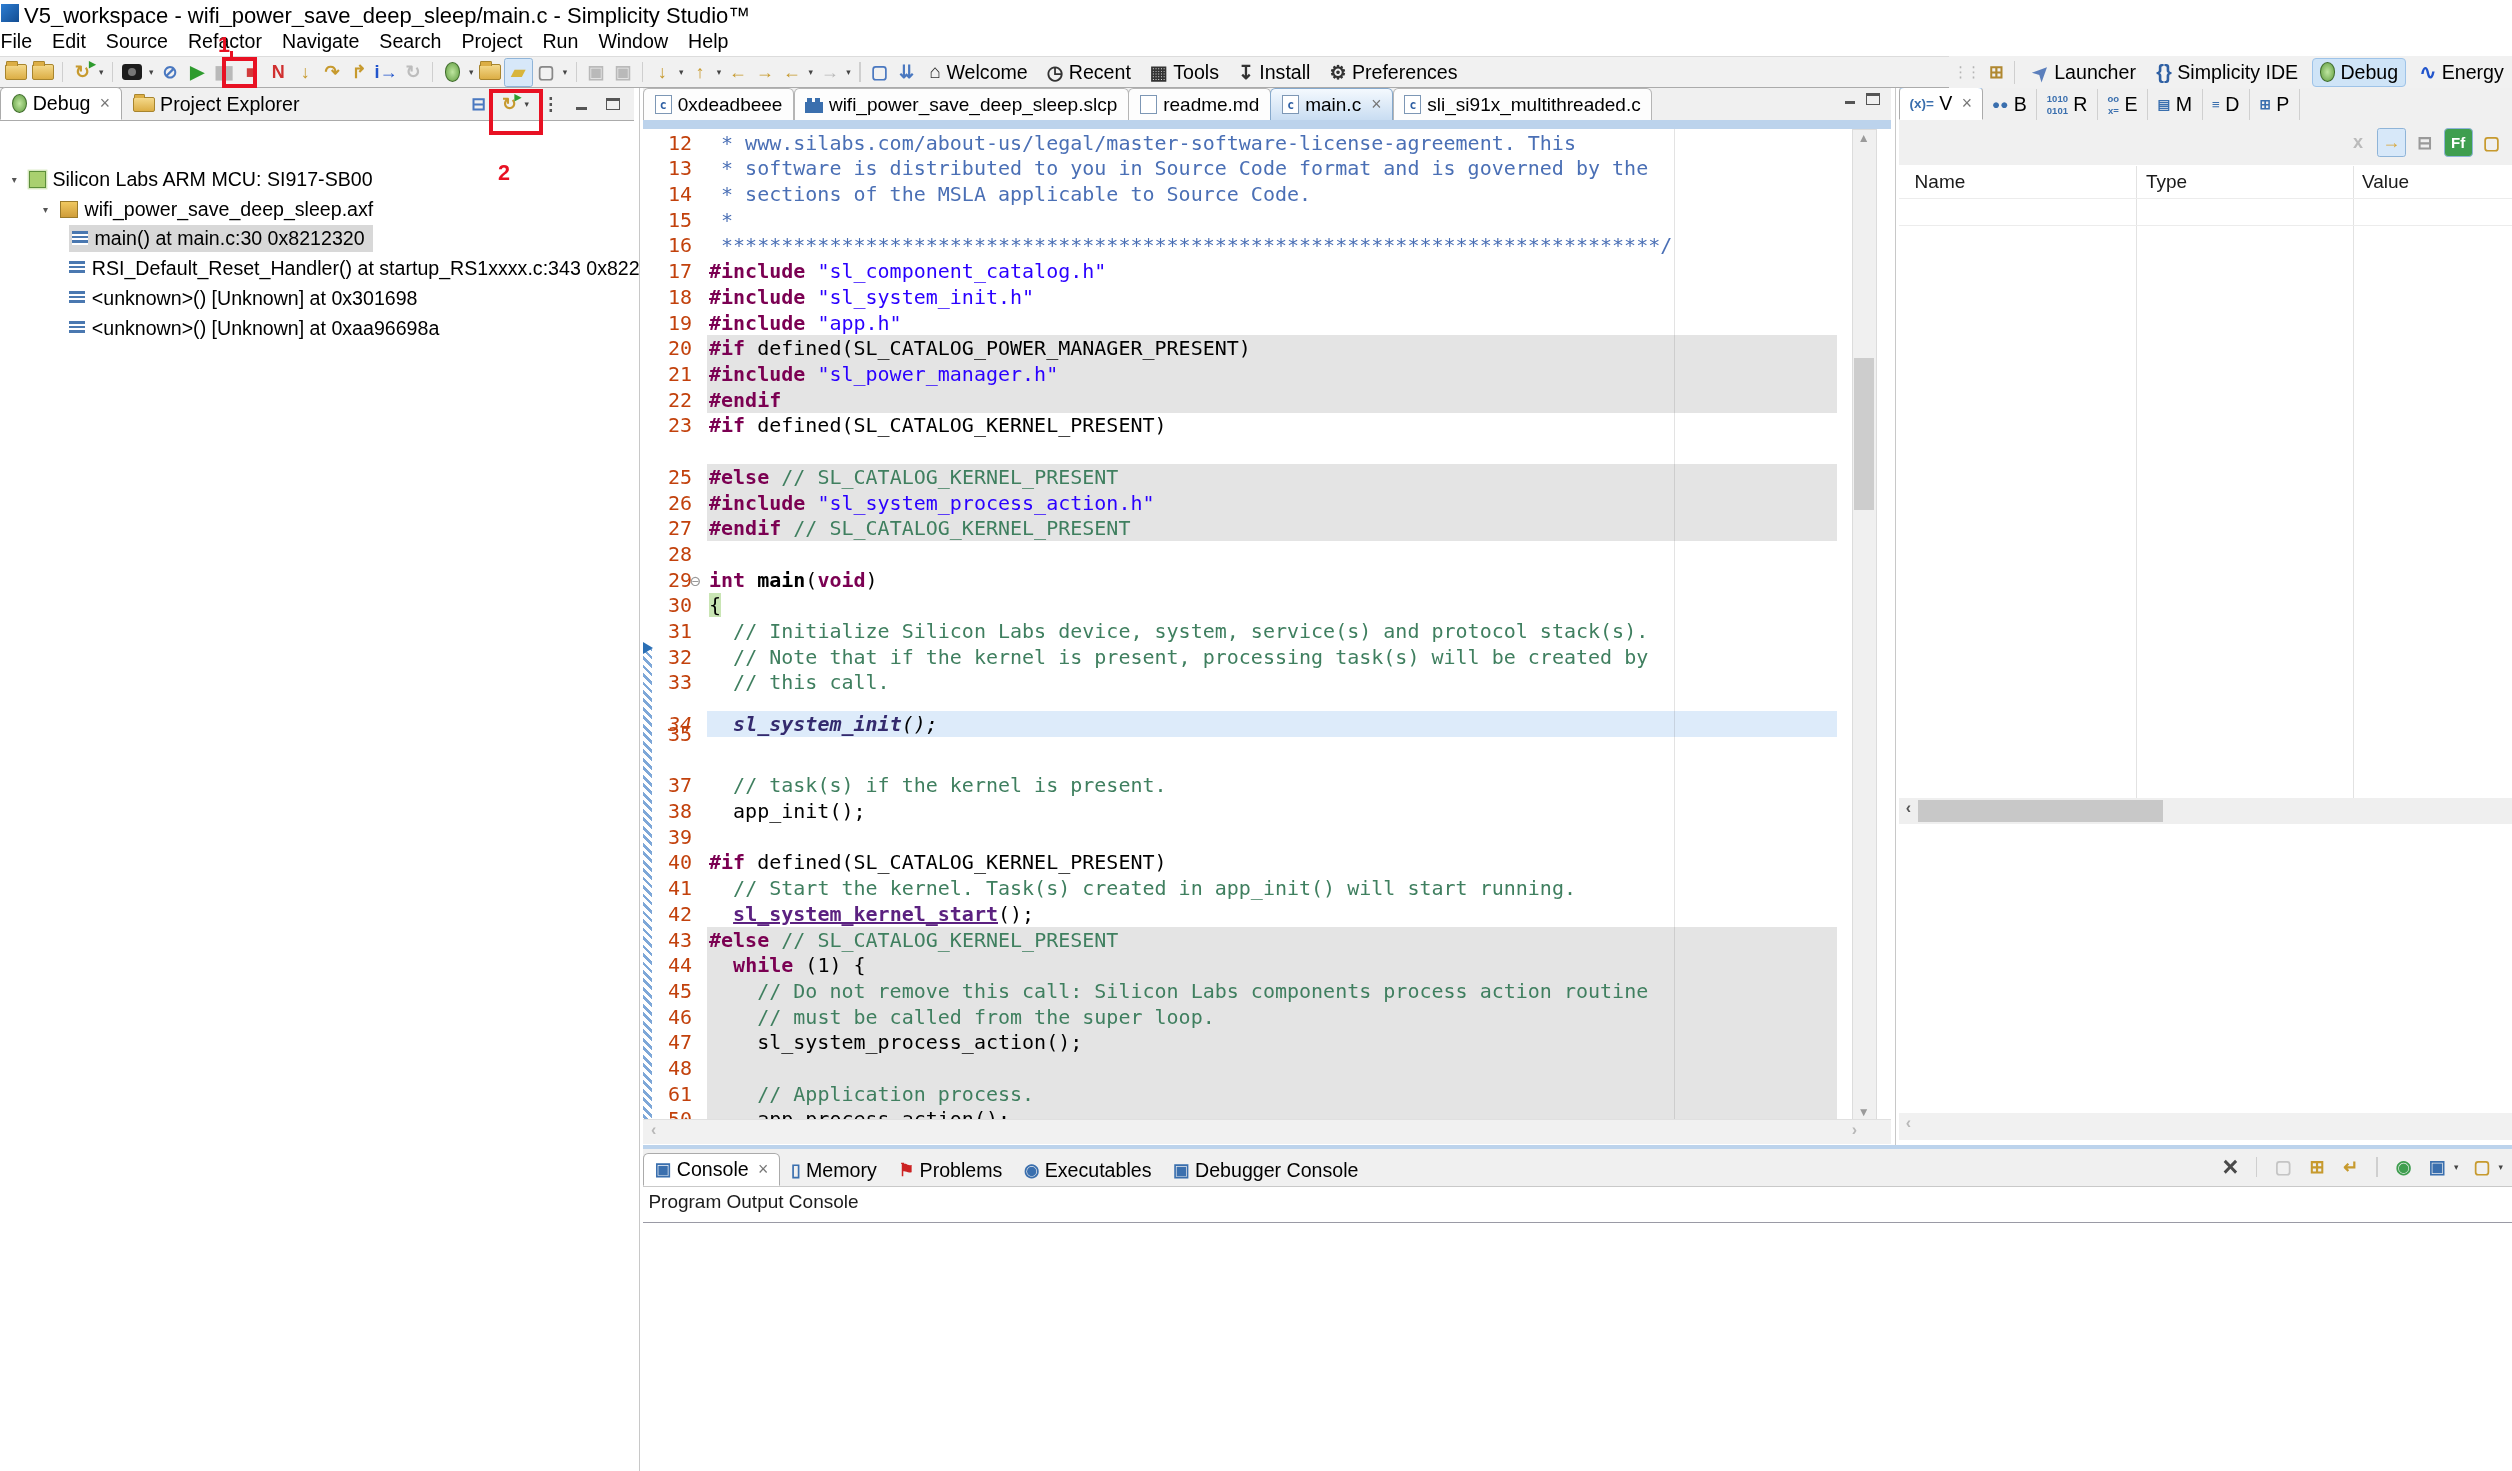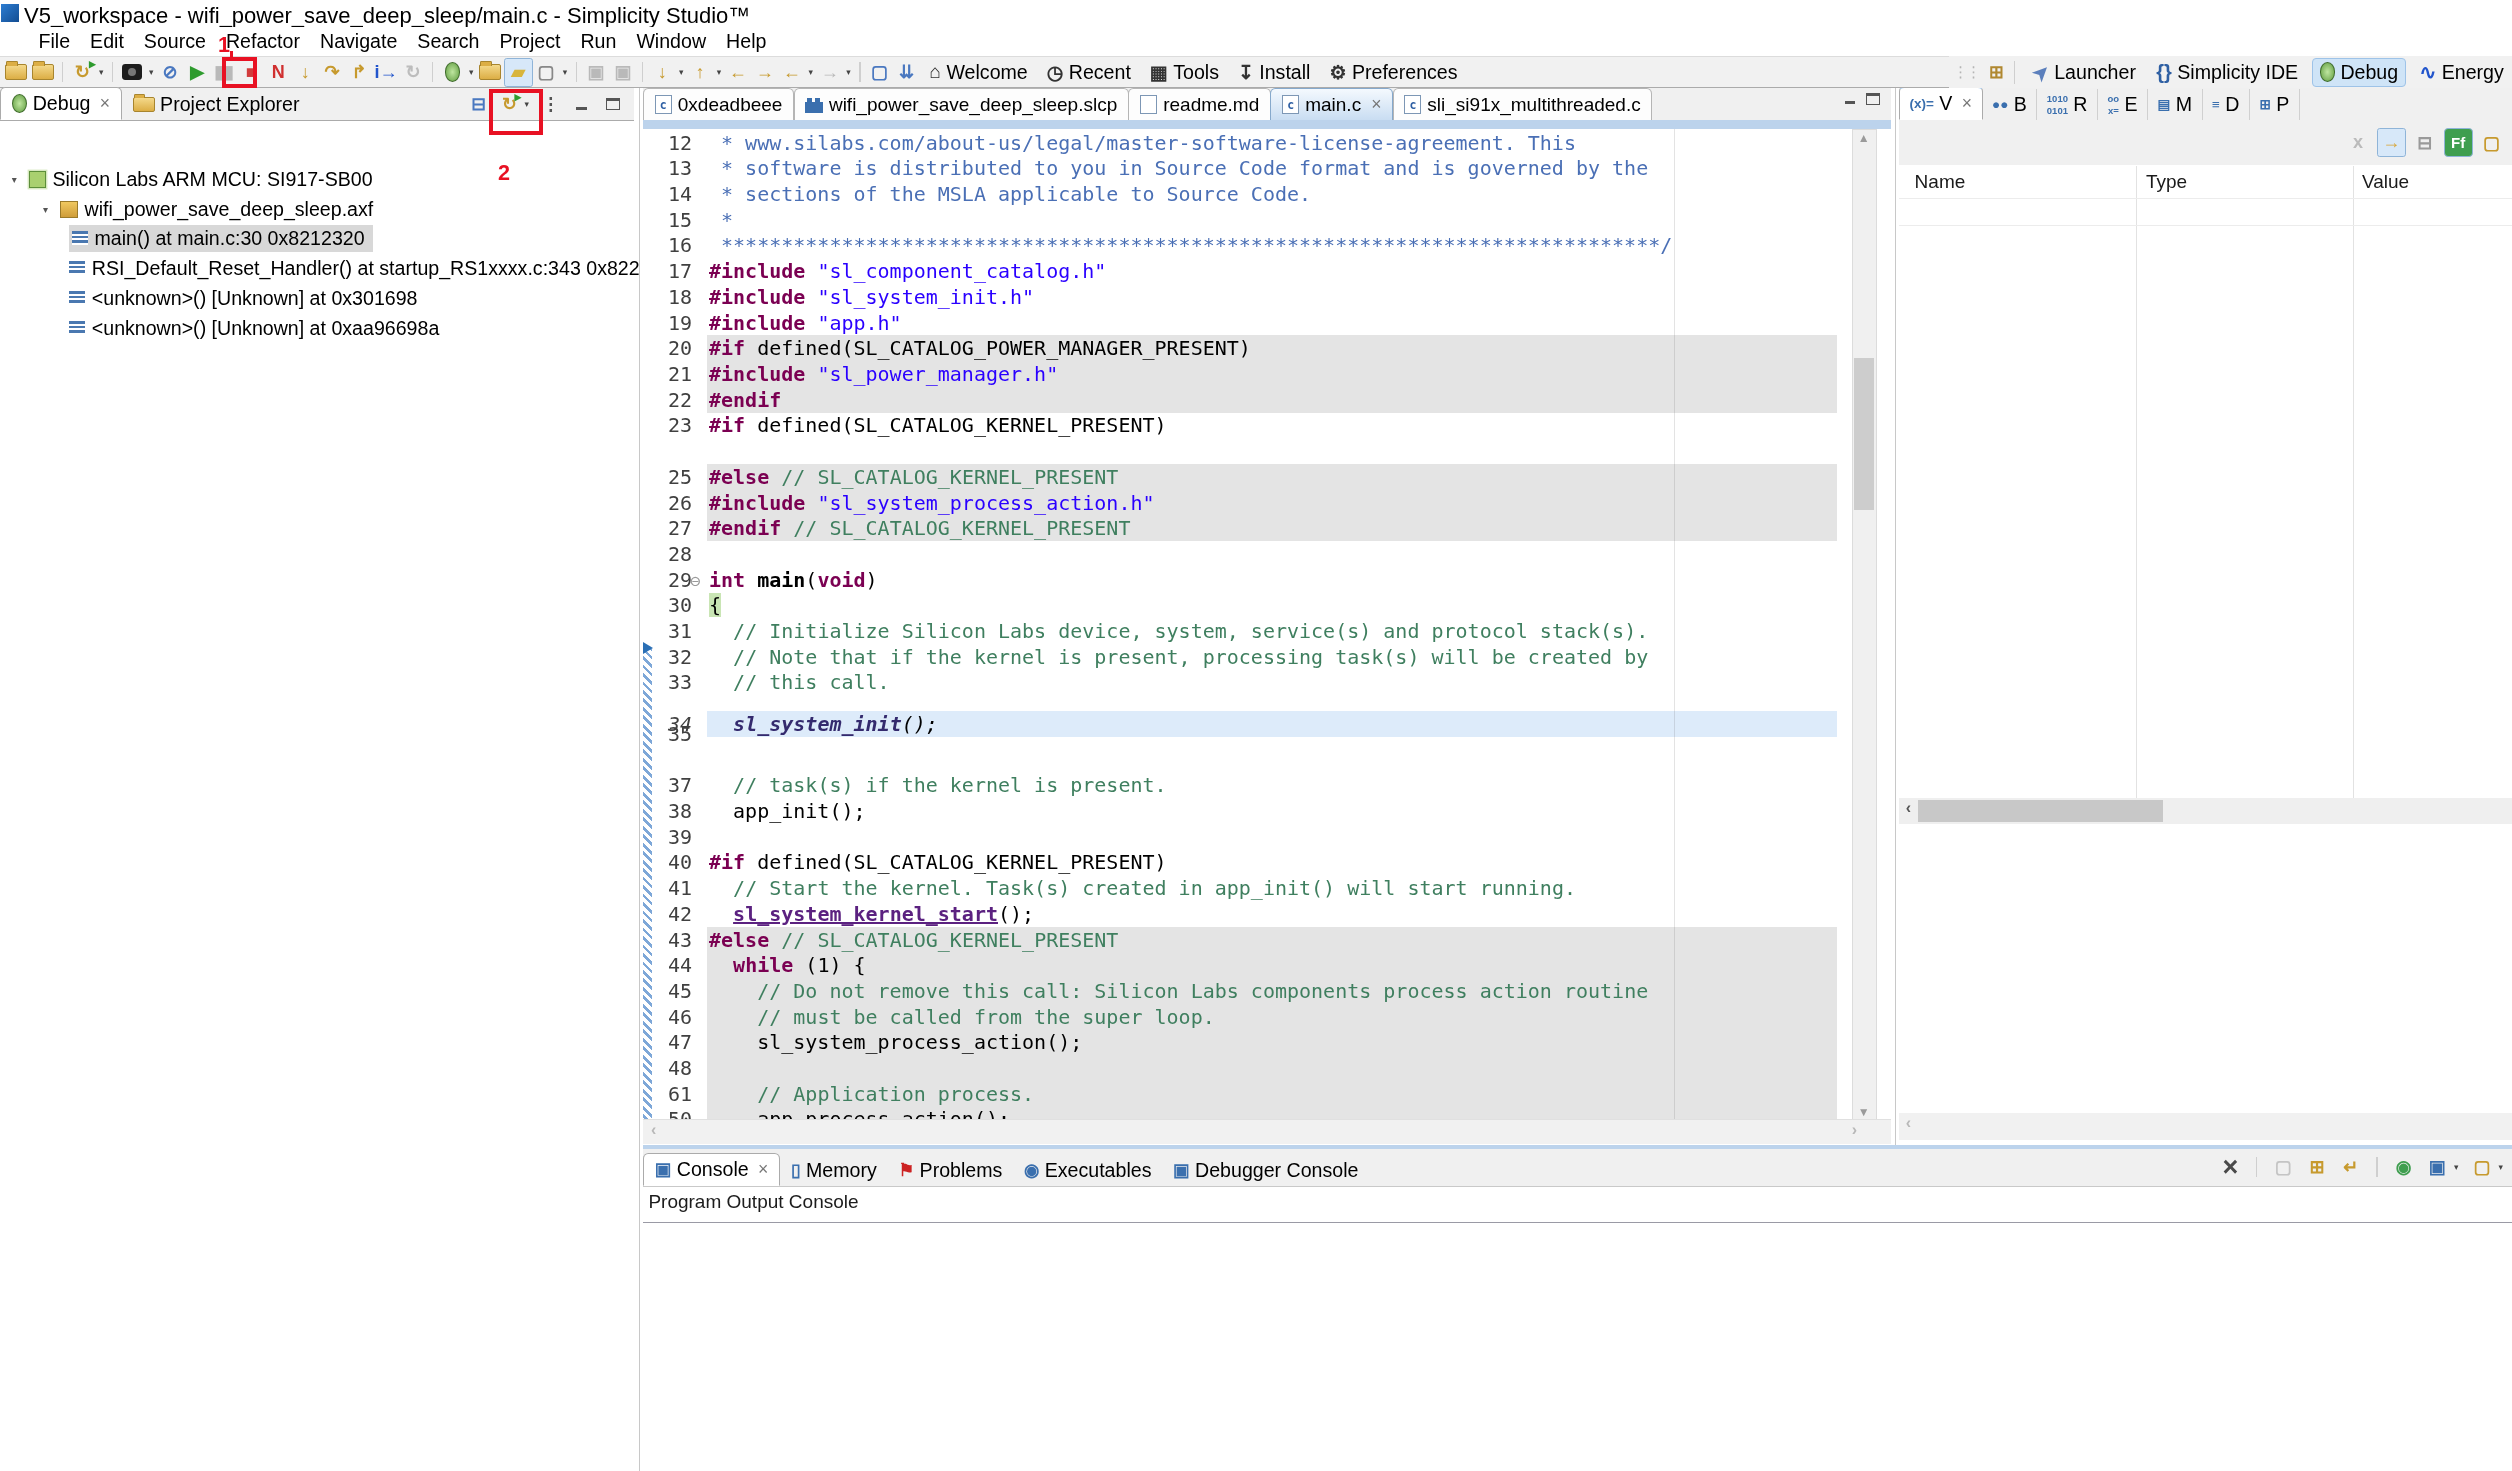--- a/index.html
+++ b/index.html
@@ -3,21 +3,21 @@
 <meta charset="utf-8">
 <style>
   html,body{margin:0;padding:0;background:#fff;}
   #root{position:relative;width:2512px;height:1471px;overflow:hidden;background:#fff;
         font-family:"Liberation Sans",sans-serif;color:#000;}
   .abs{position:absolute;}
   
   #titlebar{left:0;top:0;width:2512px;height:27px;background:#fff;}
   #appicon{left:1.4px;top:4px;width:17.6px;height:17.6px;background:linear-gradient(135deg,#2d7dd2,#134d92);}
   #title{left:24px;top:3.4px;font-size:22px;white-space:nowrap;}
-  #menubar{left:0;top:27px;width:2012px;height:29px;background:#fff;display:flex;align-items:center;margin-left:38px;}
+  #menubar{left:0;top:27px;width:2012px;height:29px;background:#fff;display:flex;align-items:center;}
   .menu-item{font-size:19.6px;padding:0 10px;white-space:nowrap;}
   #maintoolbar{left:0;top:56px;width:2512px;height:32px;background:#f1f1f1;border-top:0.7px solid #dcdcdc;
                border-bottom:0.7px solid #ababab;display:flex;align-items:center;padding-left:2.7px;box-sizing:border-box;}
   .tb-cell{width:27px;height:27px;display:flex;align-items:center;justify-content:center;font-size:18px;font-weight:bold;position:relative;}
   .tb-sep{width:1.4px;height:20px;background:#cfcfcf;margin:0 5.4px;}
   .tb-dd{width:10.8px;font-size:8.8px;color:#444;display:flex;align-items:center;justify-content:center;}
   .tb-g2{position:absolute;right:0;top:0;font-size:8.8px;color:#2e9b2e;}
   .tb-active{background:#d7e8f9;border:0.7px solid #8fb4d8;border-radius:2.7px;}
   .tb-link{display:flex;align-items:center;gap:5.4px;font-size:19.6px;margin:0 9.5px;white-space:nowrap;}
   .tb-link .g{font-size:19px;font-weight:bold;color:#333;}
@@ -58,21 +58,21 @@
   .etab{display:flex;align-items:center;gap:6px;height:31px;padding:0 10.8px;font-size:19px;white-space:nowrap;background:#fdfdfd;
         border:0.7px solid #b5b5b5;border-bottom:none;border-radius:5.4px 5.4px 0 0;margin-right:-0.7px;}
   .etab-active{background:linear-gradient(#f4f9fe,#c9ddf2);border-color:#86a9cc;}
   #ed-minmax{position:absolute;right:10.8px;top:5.4px;display:flex;gap:10.8px;}
   #ed-strip{left:0;top:32px;width:100%;height:8.8px;background:#bcd3ec;}
   #code{left:0;top:41px;width:100%;height:990px;overflow:hidden;background:#fff;
         font-family:"DejaVu Sans Mono",monospace;font-size:20px;line-height:26px;}
   .crow{position:absolute;left:0;width:100%;height:26px;}
   .crow .bgban{position:absolute;left:64px;width:1130px;top:0;height:26px;}
   .bg-g{background:#e4e4e4;} .bg-b{background:#ddebfa;}
-  .lnum{position:absolute;left:8px;width:41px;text-align:right;color:#404040;}
+  .lnum{position:absolute;left:8px;width:41px;text-align:right;color:#c2410c;}
   .fold{position:absolute;left:47px;color:#9a9a9a;font-size:17.6px;top:0.7px;}
   .ctext{position:absolute;left:66px;white-space:pre;}
   .tk-d{color:#4a6fb5;} .tk-c{color:#3F7F5F;} .tk-k{color:#7B0052;font-weight:bold;} .tk-s{color:#2A00FF;}
   .tk-p{color:#000;} .tk-mb{color:#000;font-weight:bold;} .tk-fb{color:#342a6e;font-weight:bold;}
   .tk-fu{color:#5b2180;font-weight:bold;text-decoration:underline;} .tk-ip{background:#c9e5b4;}
   #hatch{left:0;top:520px;width:8.8px;height:511px;background:repeating-linear-gradient(45deg,#7da7d8 0 2.7px,#ffffff 2.7px 6px);}
   #iparrow{left:0;top:513px;width:0;height:0;border-left:10.8px solid #2a6fb5;border-top:6.8px solid transparent;border-bottom:6.8px solid transparent;}
   #printmargin{left:1031px;top:41px;width:1.4px;height:990px;background:rgba(100,100,100,0.18);}
   #ed-vscroll{right:14px;top:41px;width:23px;height:990px;background:#f0f0f0;border:0.7px solid #dcdcdc;}
   #ed-vthumb{left:0.7px;top:228px;width:20px;height:152px;background:#cdcdcd;}

